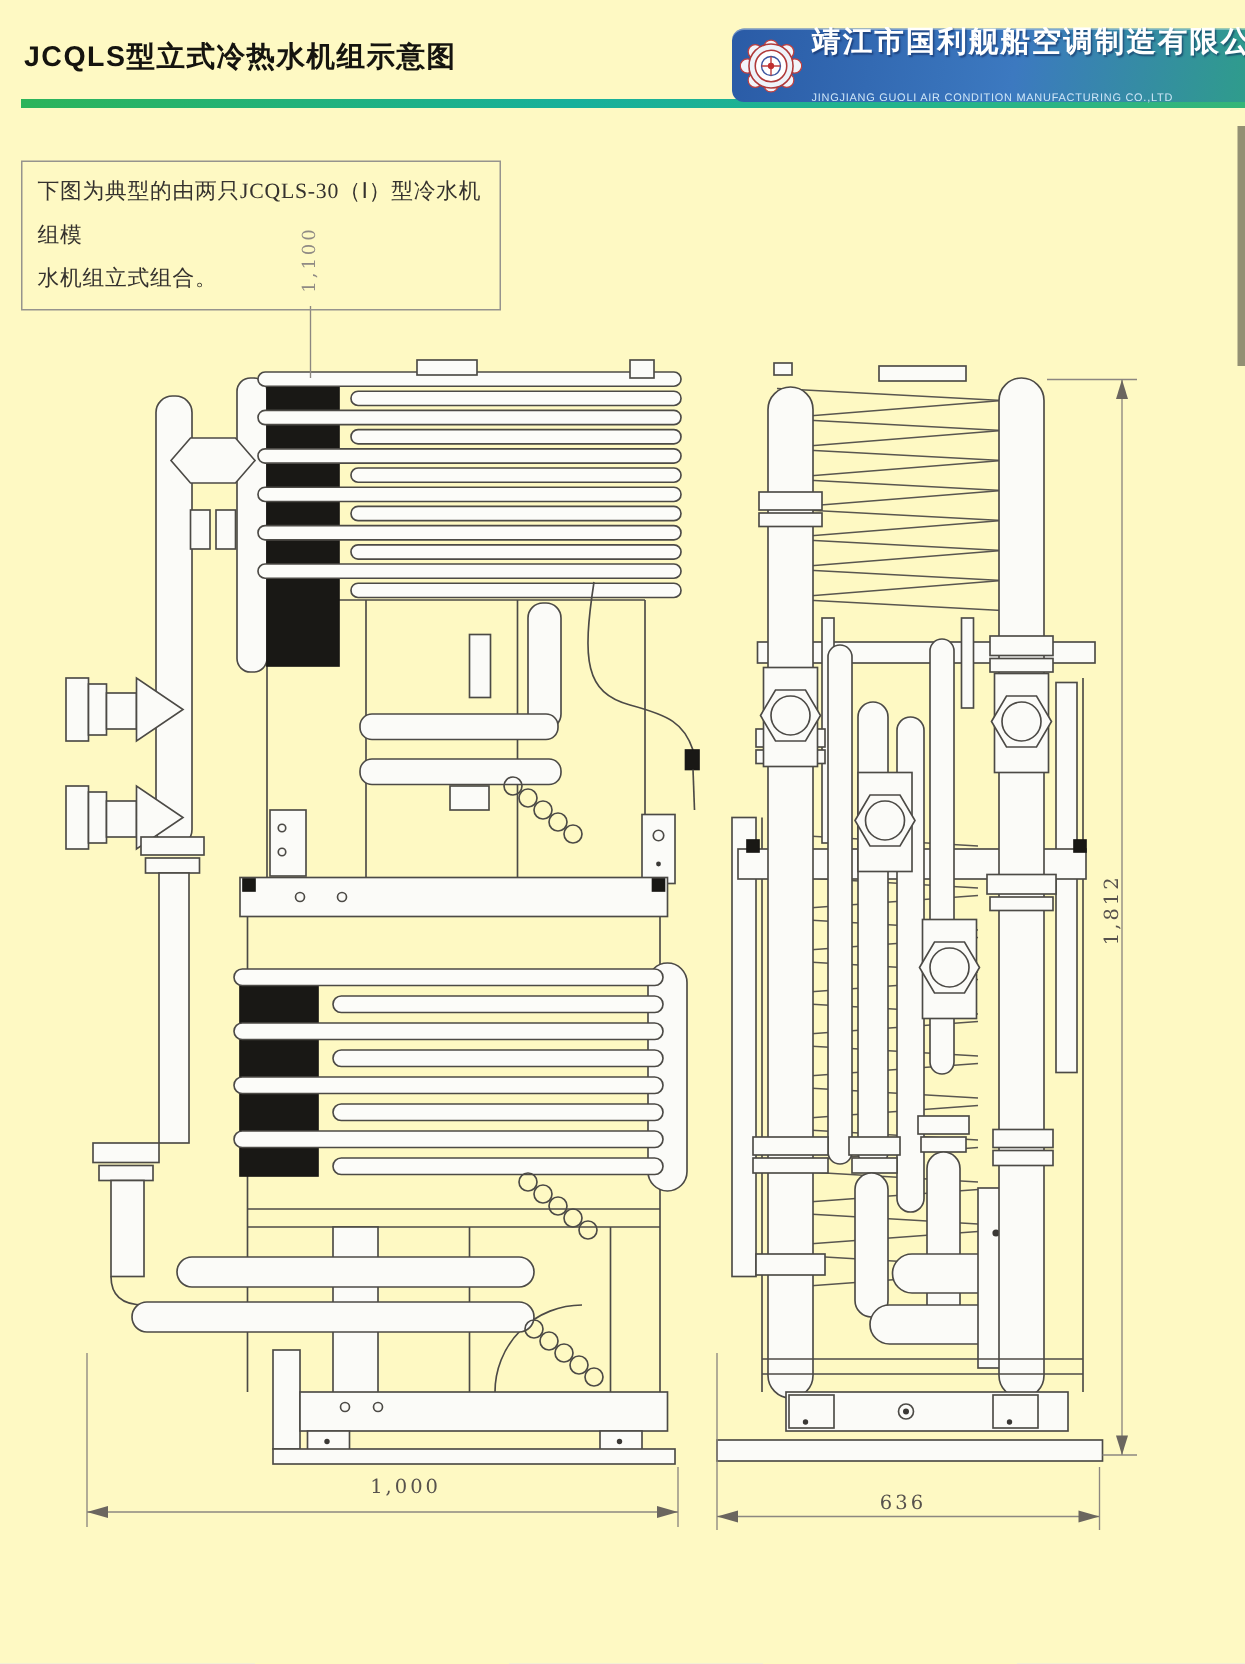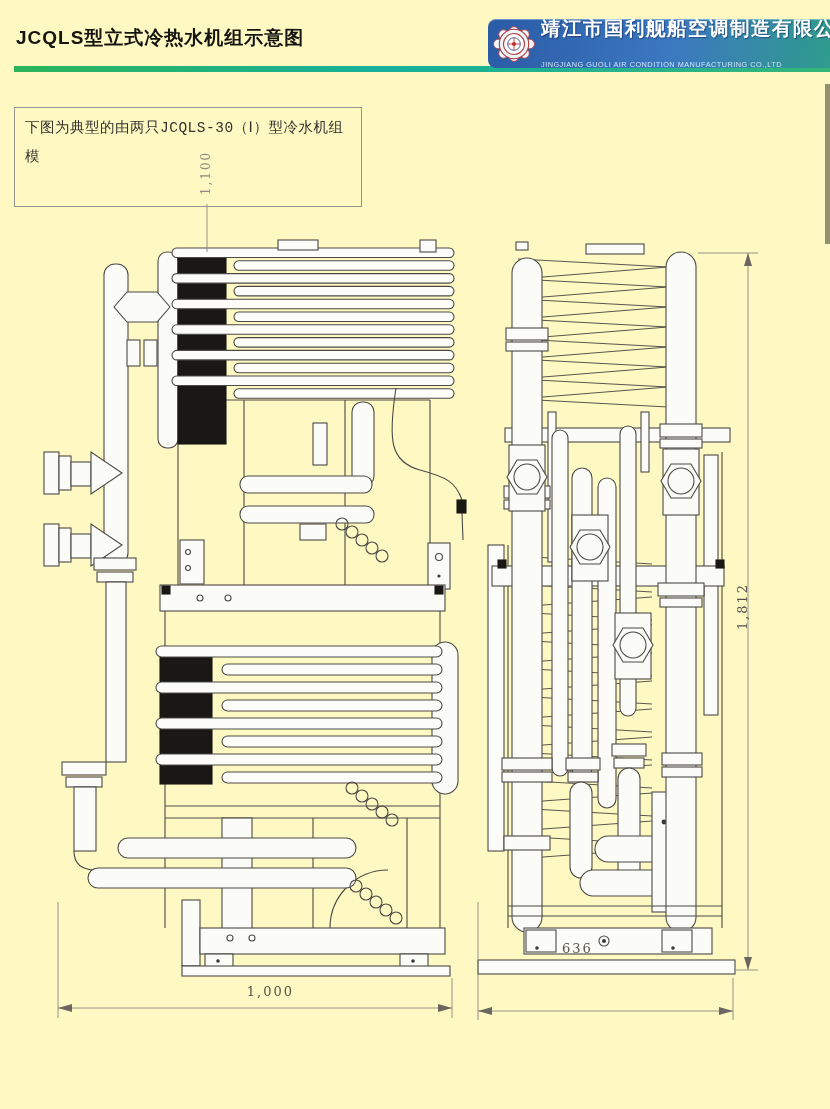--- a/index.html
+++ b/index.html
@@ -11,28 +11,28 @@
         background:linear-gradient(90deg,#2cb45a,#17b09b 45%,#28b487 80%,#35b578)}
   .banner{position:absolute;left:488px;top:19px;width:342px;height:49px;z-index:3;
           background:linear-gradient(100deg,#2a5ba6,#3c79c0 55%,#2f9c8c);
           border-radius:8px 0 0 8px;display:flex;align-items:center;
           box-shadow:inset 0 1px 0 rgba(255,255,255,.35)}
   .logo{width:42px;height:42px;margin-left:5px;flex:0 0 auto}
   .btxt{margin-left:6px;line-height:1.1;overflow:hidden}
   .cn{font-size:19.5px;font-weight:bold;color:#fff;letter-spacing:1.5px;white-space:nowrap;
       text-shadow:1px 1px 1px rgba(10,30,80,.5)}
   .en{font-size:7.3px;color:#cfe6f7;letter-spacing:.5px;margin-top:21px;white-space:nowrap}
-  .introbox{position:absolute;left:14px;top:107px;width:348px;height:100px;z-index:2;
+  .introbox{position:absolute;left:14px;top:107px;width:320px;height:100px;z-index:2;
             border:1px solid #96948e;padding:6px 10px;box-sizing:border-box;
-            font-family:Liberation Mono, monospace;font-size:14.5px;line-height:29px;
+            font-family:Liberation Serif, serif;font-size:14.5px;line-height:29px;
             color:#35322e;letter-spacing:.5px}
   .dimlbl{position:absolute;font-family:"DejaVu Serif",serif;font-size:13px;color:#57524d;
           letter-spacing:2px;z-index:4}
   .dim-1000{left:198px;top:984px;width:96px;text-align:right}
-  .dim-636{left:562px;top:941px;width:80px;}
+  .dim-636{left:562px;top:995px;width:80px;text-align:center}
   .dim-1812{left:712px;top:599px;width:60px;text-align:center;transform:rotate(-90deg)}
   .dim-1100{left:178px;top:166px;width:56px;text-align:center;transform:rotate(-90deg);
             color:#8f8a84;font-size:12px}
   svg.draw{position:absolute;left:0;top:0;width:830px;height:1109px;z-index:1}
   .draw rect,.draw polygon,.draw circle,.draw path{fill:#fbfbf8;stroke:#4c4a46;stroke-width:1.1}
   .draw line{stroke:#4c4a46;stroke-width:1.1}
   .draw .ln{fill:none}
   .draw .cl{stroke:#59564f;stroke-width:1}
   .draw .blk{fill:#191815;stroke:#191815}
   .draw .dot{fill:#3a3835;stroke:none}
@@ -71,20 +71,21 @@
       </svg>
     </div>
     <div class="btxt">
       <div class="cn">靖江市国利舰船空调制造有限公司</div>
       <div class="en">JINGJIANG GUOLI AIR CONDITION MANUFACTURING CO.,LTD</div>
     </div>
   </div>
 
   <div class="introbox">
     <div>下图为典型的由两只JCQLS-30（Ⅰ）型冷水机组模</div>
+    <div>水机组立式组合。</div>
   </div>
 
   <svg class="draw" viewBox="0 0 830 1109">
 
     <g>
 
       <line class="ln" x1="178" y1="400" x2="430" y2="400"></line>
       <line class="ln" x1="178" y1="400" x2="178" y2="585"></line>
       <line class="ln" x1="430" y1="400" x2="430" y2="585"></line>
       <line class="ln" x1="244" y1="400" x2="244" y2="585"></line>

